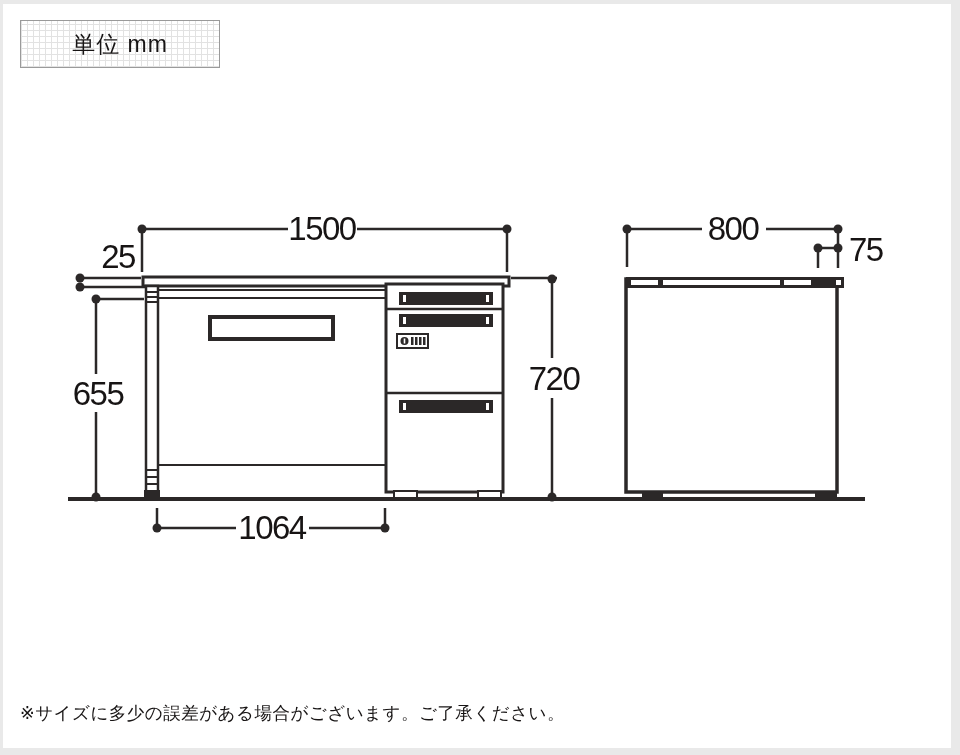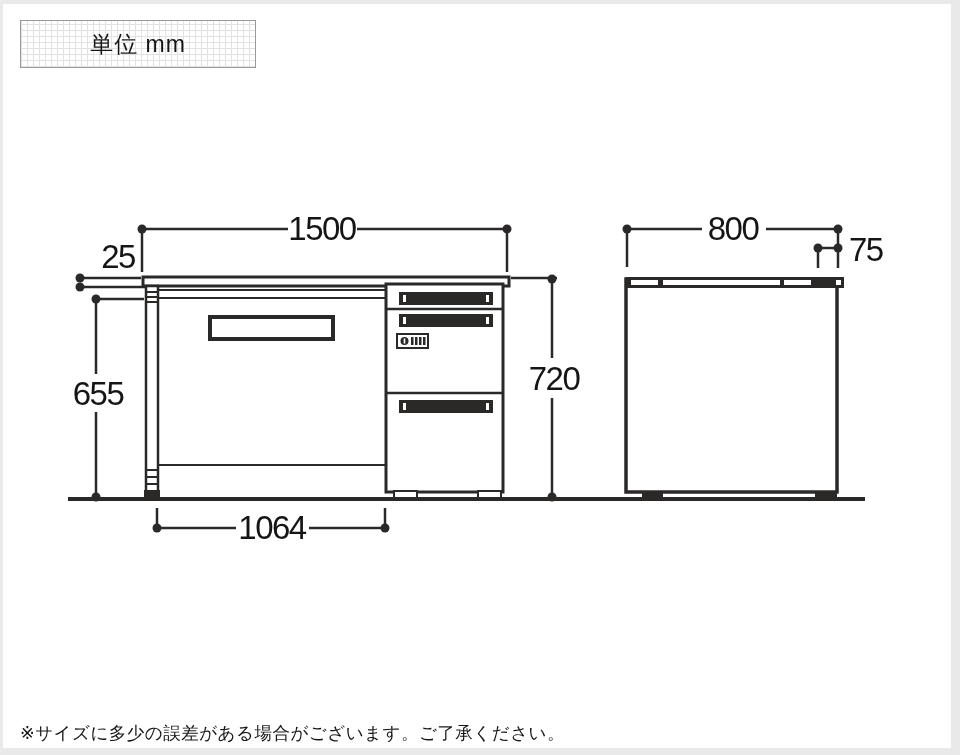--- a/index.html
+++ b/index.html
@@ -7,32 +7,31 @@
   }
   *{margin:0;padding:0;box-sizing:border-box}
   body{background:#fff;font-family:"Liberation Sans","DejaVu Sans",sans-serif}
   .page{position:relative;width:960px;height:755px;background:#fff;overflow:hidden}
   .edge{position:absolute;background:var(--edge)}
   .edge.top{left:0;top:0;width:960px;height:4px}
   .edge.left{left:0;top:0;width:3px;height:755px}
   .edge.right{right:0;top:0;width:9px;height:755px}
   .edge.bottom{left:0;bottom:0;width:960px;height:7px}
   .unit-box{
-    position:absolute;left:20px;top:20px;width:236px;height:48px;
+    position:absolute;left:20px;top:20px;width:200px;height:48px;
     border:1px solid #9a9a9a;background-color:#fff;
     background-image:
       repeating-linear-gradient(0deg,var(--grid) 0 1px,transparent 1px 6px),
       repeating-linear-gradient(90deg,var(--grid) 0 1px,transparent 1px 6px);
     display:flex;align-items:center;justify-content:center;
     font-size:23px;color:var(--ink);letter-spacing:1px;
   }
   .footnote{
     position:absolute;left:20px;top:701px;font-size:17.5px;color:var(--ink);
     letter-spacing:0.5px;
-    margin-top:20px;
   }
   svg{position:absolute;left:0;top:0}
   .ln{stroke:var(--line);fill:none}
   .lnw{stroke:var(--line);fill:#fff}
   .s2{stroke-width:2}.s25{stroke-width:2.5}.s3{stroke-width:3}.s35{stroke-width:3.5}.s4{stroke-width:4}
   .fl{fill:var(--line);stroke:none}
   .dim{stroke:var(--line);stroke-width:2.5;fill:none}
   .dimtxt{fill:var(--ink);font-family:"Liberation Sans","DejaVu Sans",sans-serif;
           font-size:33px;letter-spacing:-1.5px}
 </style>

